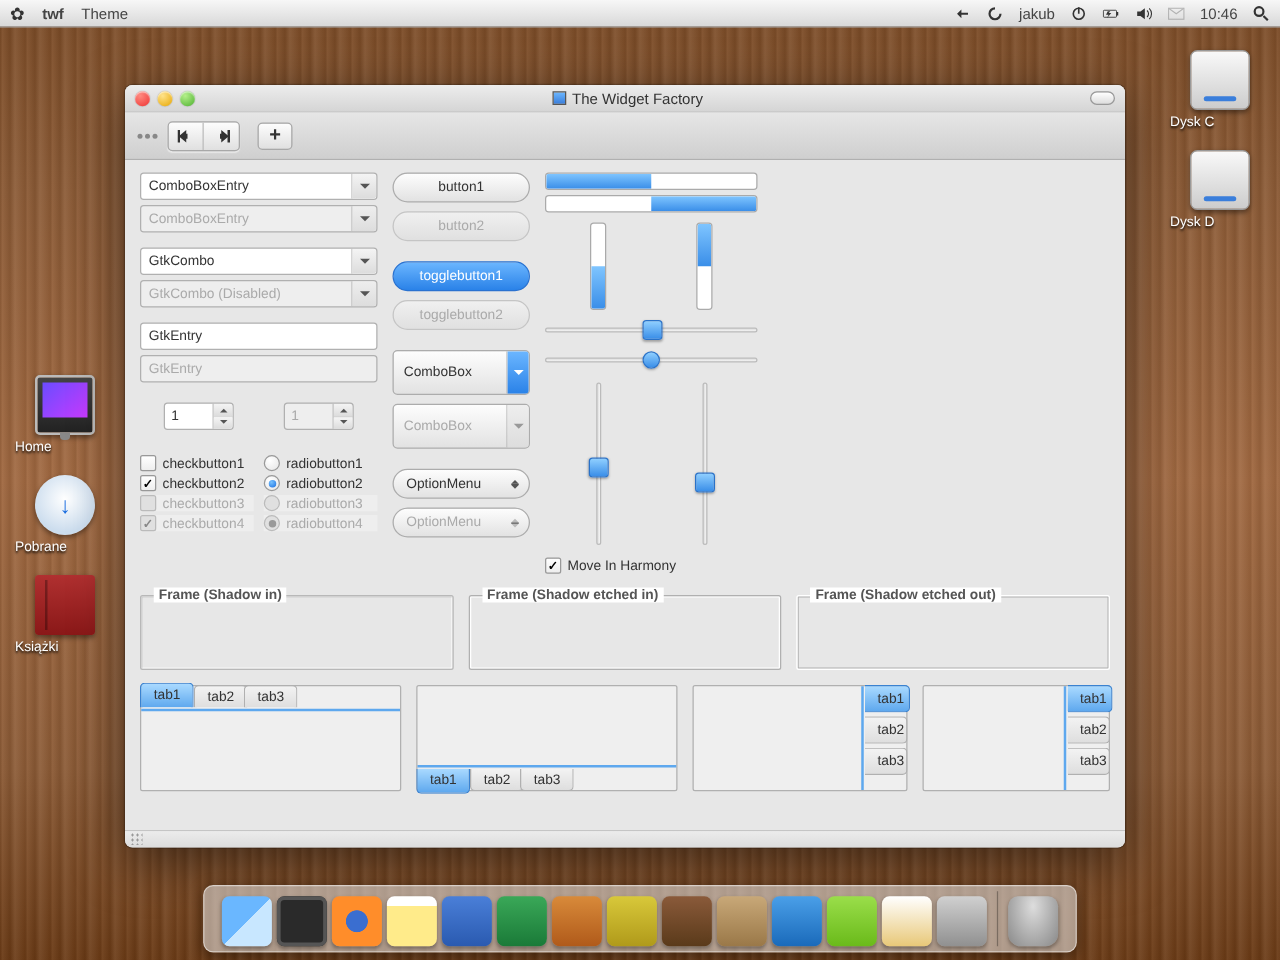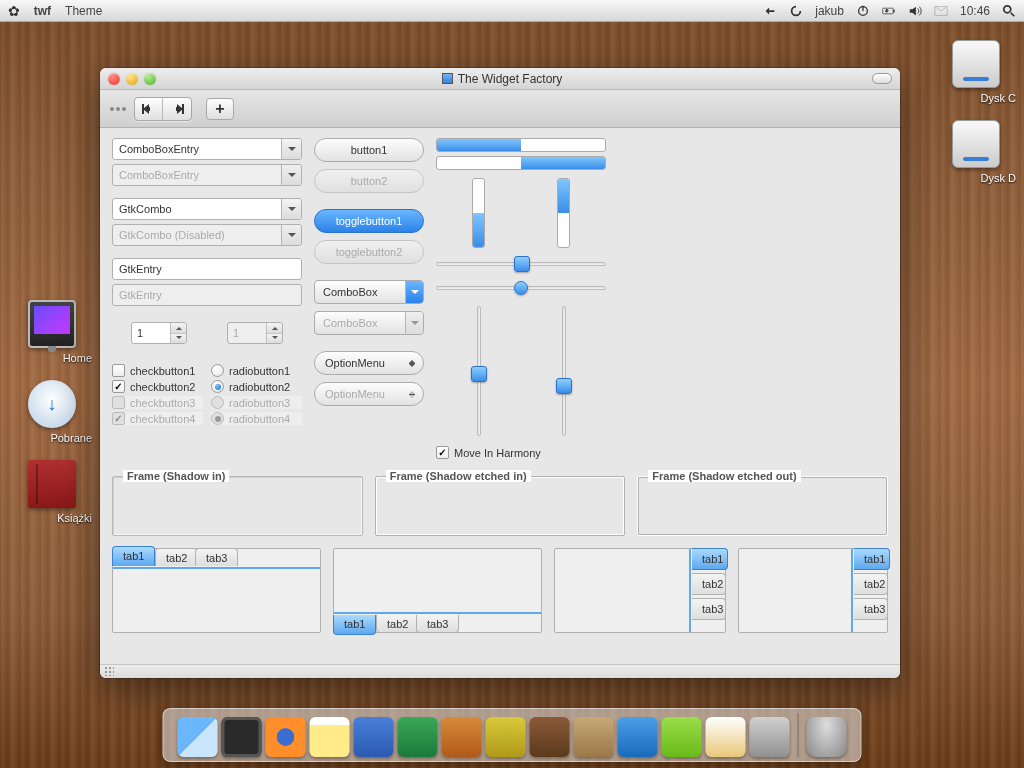--- a/index.html
+++ b/index.html
@@ -28,21 +28,21 @@
 }
 .menubar .left { display:flex; align-items:center; gap:14px; }
 .menubar .right { margin-left:auto; display:flex; align-items:center; gap:12px; }
 .menubar .apple { font-size:14px; color:#333; }
 .menubar svg { width:14px; height:14px; display:block; }
 .menubar .bold { font-weight:bold; }
 
 
 .desktop-icons-right { position:absolute; top:40px; right:8px; width:80px; }
 .desktop-icons-left { position:absolute; top:300px; left:12px; width:80px; }
-.desktop-icon { text-align:right; margin-bottom:16px; cursor:pointer; }
+.desktop-icon { text-align:left; margin-bottom:16px; cursor:pointer; }
 .desktop-icon .ico { width:48px; height:48px; margin:0 auto 4px; background:#eee; border-radius:6px; box-shadow:0 2px 4px rgba(0,0,0,0.4); position:relative; }
 .desktop-icon .disk { background:linear-gradient(#f9f9f9,#ccc); border:1px solid #999; }
 .desktop-icon .disk::after { content:""; position:absolute; bottom:6px; left:10px; right:10px; height:4px; background:#3a7edb; border-radius:2px; }
 .desktop-icon .monitor { background:linear-gradient(#444,#222); border:2px solid #bbb; border-radius:4px; }
 .desktop-icon .monitor::before{content:"";position:absolute;inset:4px 4px 12px 4px;background:linear-gradient(135deg,#6a4cff,#c93aff);}
 .desktop-icon .monitor::after{content:"";position:absolute;bottom:-6px;left:18px;right:18px;height:6px;background:#888;border-radius:0 0 3px 3px;}
 .desktop-icon .cloud { background:radial-gradient(circle at 50% 40%,#fff,#cde 70%); border-radius:50%; }
 .desktop-icon .cloud::after{content:"↓";position:absolute;inset:0;display:flex;align-items:center;justify-content:center;color:#1a6ee0;font-size:18px;font-weight:bold;}
 .desktop-icon .book { background:linear-gradient(#b03030,#8a1818); border-radius:3px; }
 .desktop-icon .book::before{content:"";position:absolute;left:8px;top:4px;bottom:4px;width:2px;background:rgba(0,0,0,0.3);}
@@ -118,21 +118,21 @@
 .chk.disabled.checked::after{color:#888;}
 .rdo{width:13px;height:13px;border:1px solid #999;border-radius:50%;background:radial-gradient(circle at 35% 30%,#fff,#e5e5e5);display:flex;align-items:center;justify-content:center;}
 .rdo.checked::after{content:"";width:6px;height:6px;border-radius:50%;background:radial-gradient(circle at 35% 30%,#77c2ff,#1a6ee0);}
 .rdo.disabled{background:#e0e0e0;border-color:#bbb;}
 .rdo.disabled.checked::after{background:#999;}
 
 .btn{height:24px;border:1px solid #acacac;border-radius:12px;background:linear-gradient(#fdfdfd,#e2e2e2);display:flex;align-items:center;justify-content:center;font-size:11px;cursor:pointer;color:#333;}
 .btn.disabled{color:#aaa;background:linear-gradient(#f0f0f0,#e0e0e0);border-color:#c5c5c5;}
 .btn.toggled{background:linear-gradient(#6bb6ff,#2a82e8);color:#fff;border-color:#2a72d0;}
 
-.combo-btn{height:24px;border:1px solid #acacac;border-radius:4px;background:linear-gradient(#fdfdfd,#e2e2e2);display:flex;align-items:center;padding:0 8px;font-size:11px;position:relative;cursor:pointer;}
+.combo-btn{height:36px;border:1px solid #acacac;border-radius:4px;background:linear-gradient(#fdfdfd,#e2e2e2);display:flex;align-items:center;padding:0 8px;font-size:11px;position:relative;cursor:pointer;}
 .combo-btn .carrow{position:absolute;right:0;top:0;bottom:0;width:18px;border-left:1px solid #b5b5b5;background:linear-gradient(#6bb6ff,#2a82e8);border-radius:0 3px 3px 0;display:flex;align-items:center;justify-content:center;}
 .combo-btn .carrow::after{content:"";border:4px solid transparent;border-top-color:#fff;margin-top:3px;}
 .combo-btn.disabled{color:#aaa;}
 .combo-btn.disabled .carrow{background:linear-gradient(#eee,#ddd);}
 .combo-btn.disabled .carrow::after{border-top-color:#999;}
 
 .option-btn{height:24px;border:1px solid #acacac;border-radius:12px;background:linear-gradient(#fdfdfd,#e2e2e2);display:flex;align-items:center;padding:0 10px;font-size:11px;position:relative;cursor:pointer;}
 .option-btn::after{content:"";position:absolute;right:8px;width:6px;height:10px;background:linear-gradient(#555,#555) center/6px 1px no-repeat;}
 .option-btn .arrows{position:absolute;right:8px;display:flex;flex-direction:column;gap:1px;}
 .option-btn .arrows span{border:3px solid transparent;}

